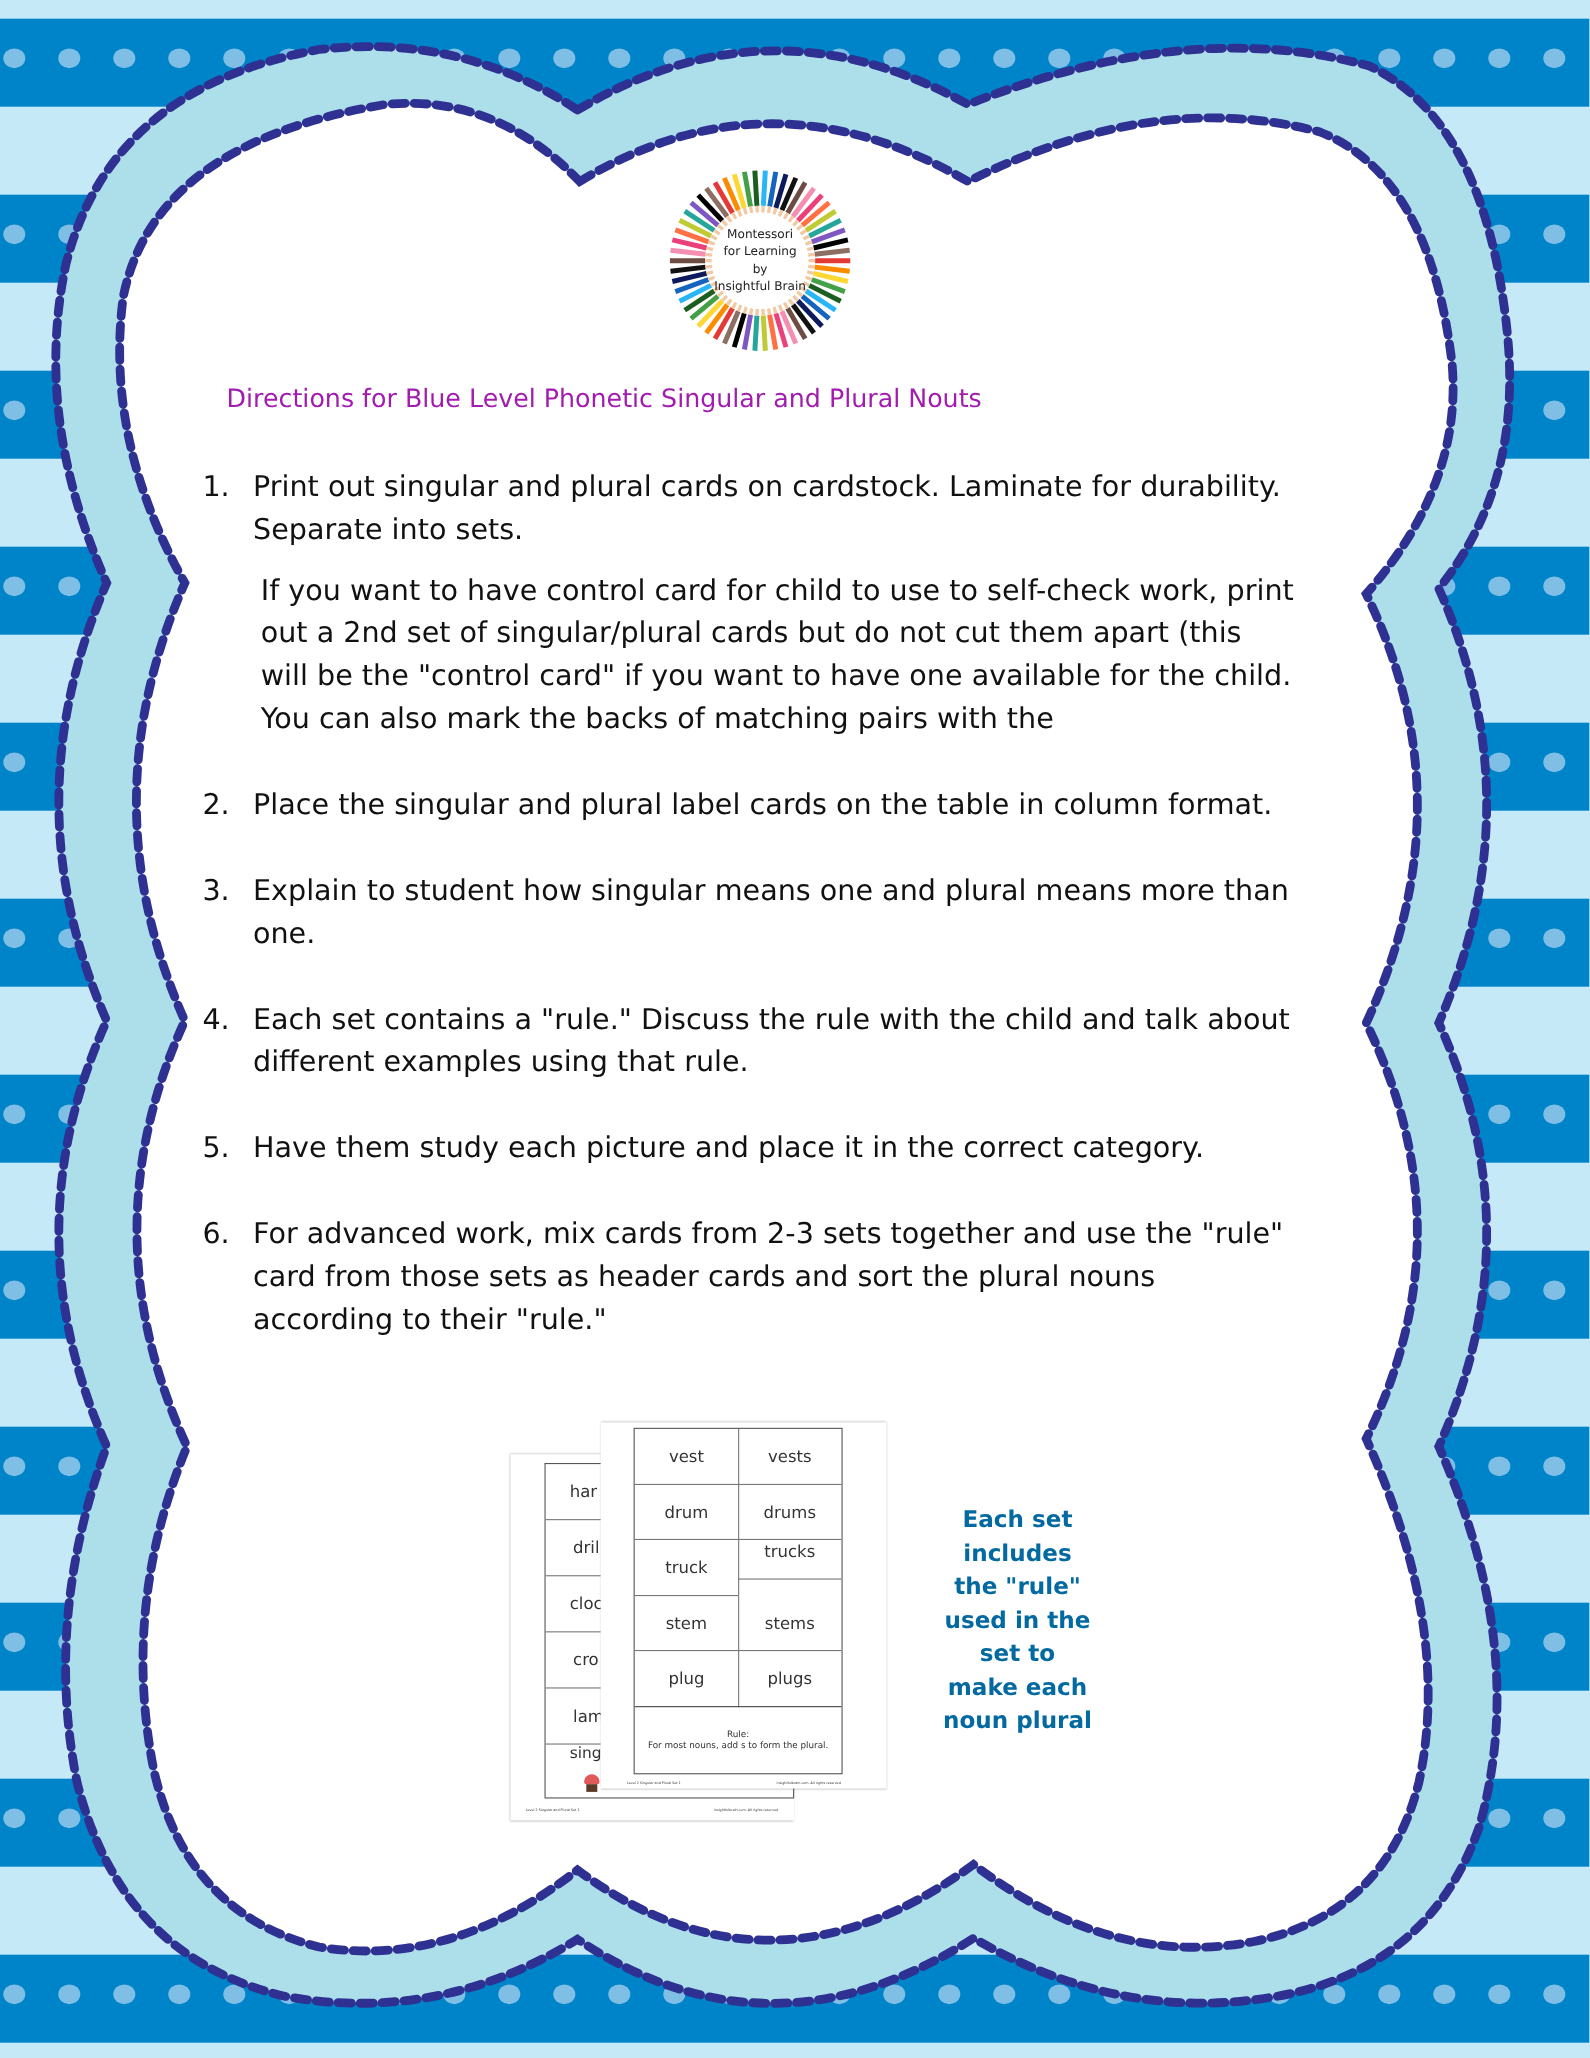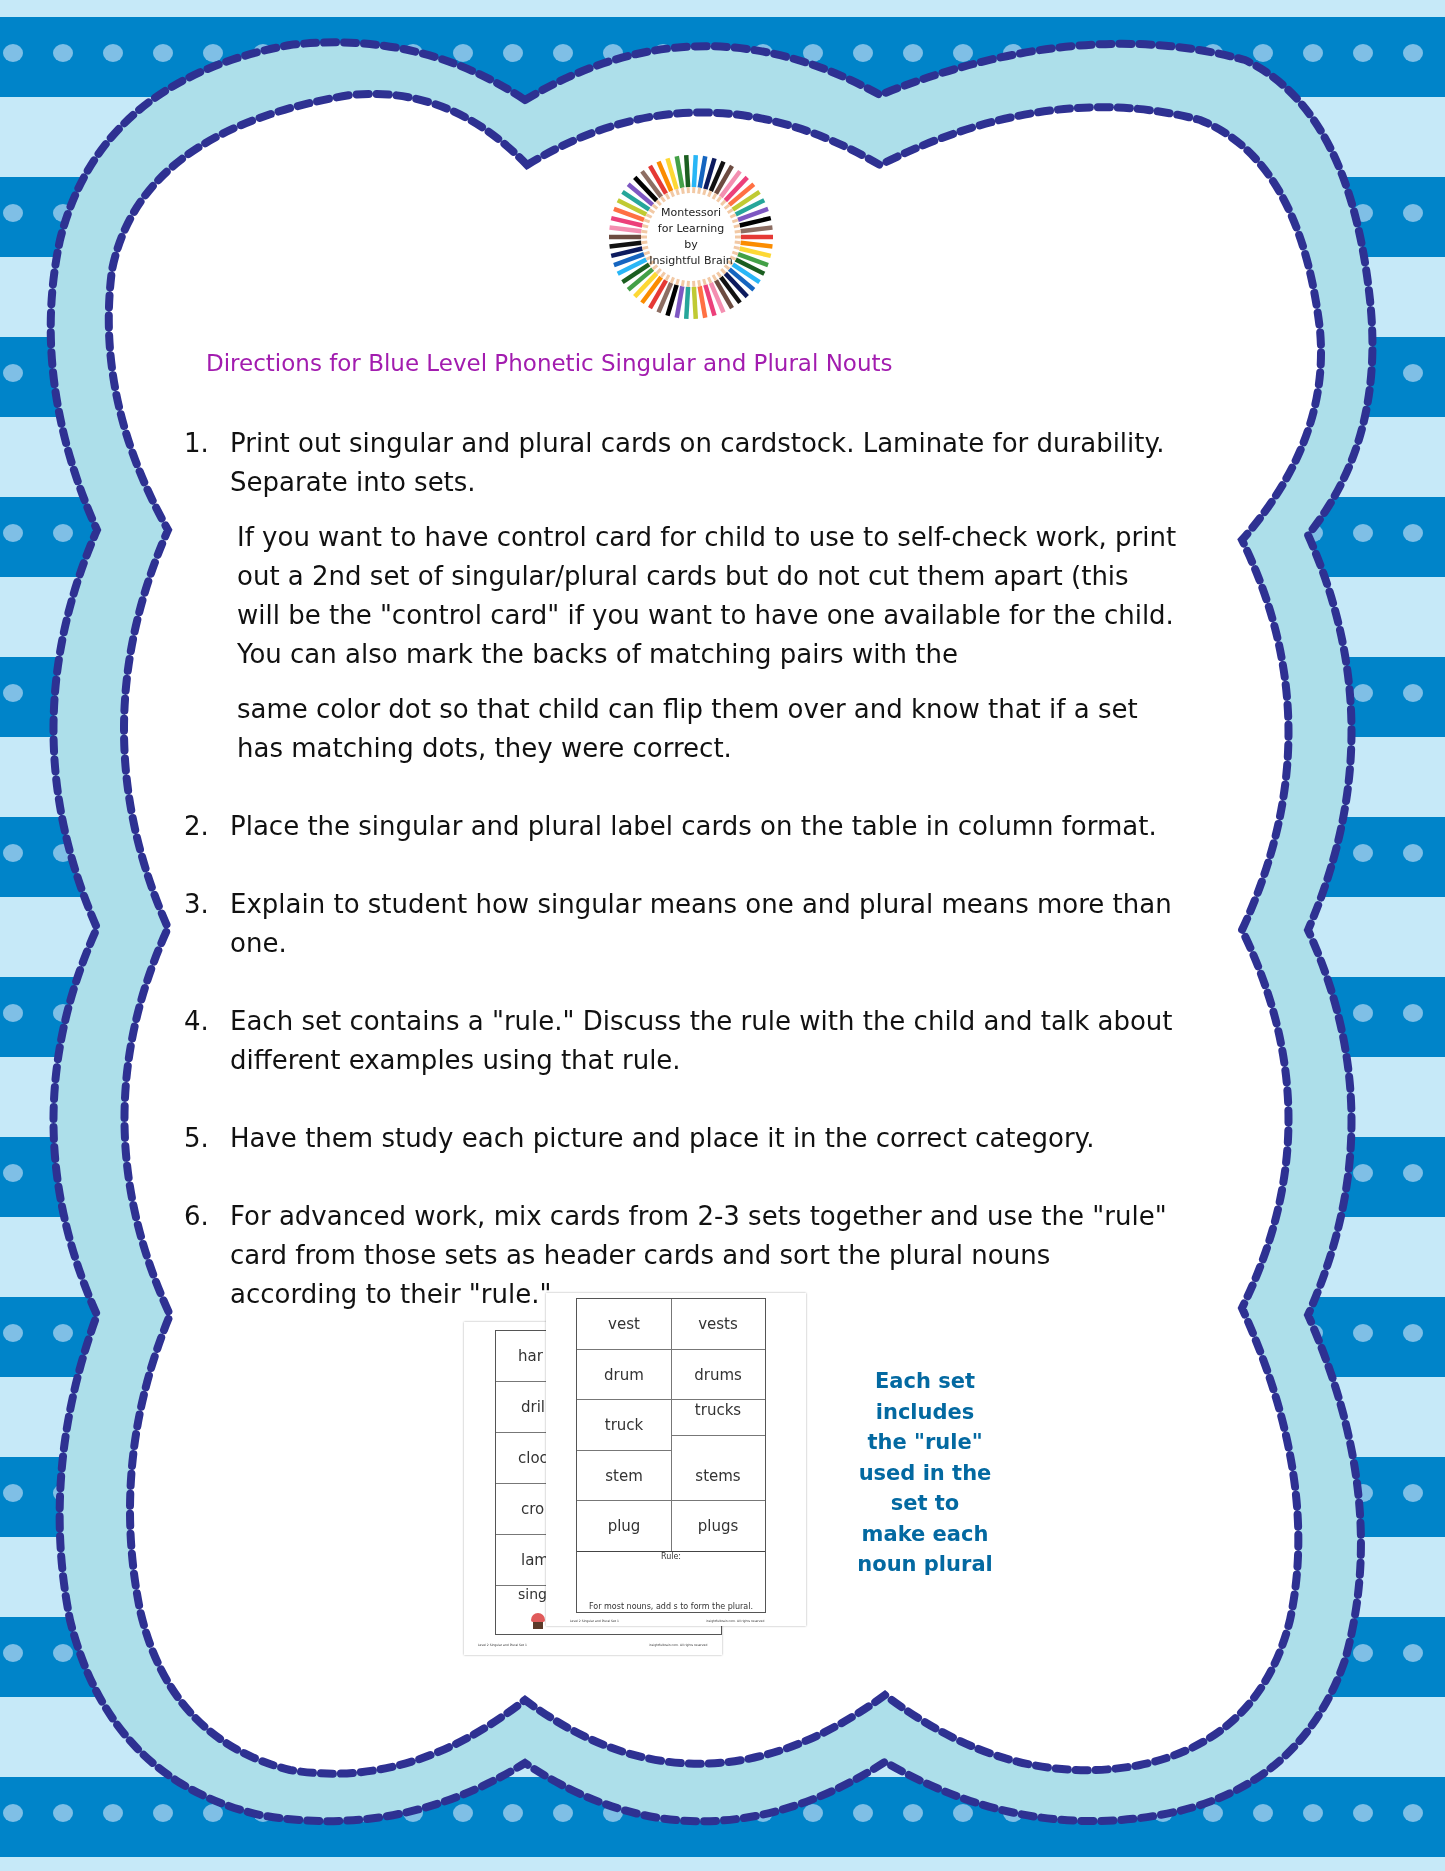--- a/index.html
+++ b/index.html
@@ -521,21 +521,20 @@
   </div>
 </div>
 
 <div class="title">Directions for Blue Level Phonetic Singular and Plural Nouts</div>
 
 <div class="steps">
   <div class="step">
     <span class="num">1.</span>
     <p>Print out singular and plural cards on cardstock.  Laminate for durability. Separate into sets.</p>
     <p class="sub">If you want to have control card for child to use to self-check work, print out a 2nd set of singular/plural cards but do not cut them apart (this will be the "control card" if you want to have one available for the child. You can also mark the backs of matching pairs with the</p>
-    <p class="sub">same color dot so that child can flip them over and know that if a set has matching dots, they were correct.</p>
   </div>
   <div class="step">
     <span class="num">2.</span>
     <p>Place the singular and plural label cards on the table in column format.</p>
   </div>
   <div class="step">
     <span class="num">3.</span>
     <p>Explain to student how singular means one and plural means more than one.</p>
   </div>
   <div class="step">
@@ -607,21 +606,21 @@
         </div>
       <div class="cell" style="left:94px; top:152px; width:94px; height:50px;">
           <span>stems</span>
         </div>
       <div class="cell" style="left:0; top:202px; width:94px; height:51px; border-bottom:1px solid #444;">
           <span>plug</span>
         </div>
       <div class="cell" style="left:94px; top:202px; width:94px; height:51px; border-bottom:1px solid #444;">
           <span>plugs</span>
         </div>
-      <div class="cell" style="left:0; top:253px; width:188px; height:60px; border-bottom:none; flex-direction:column; font-size:8px; line-height:10px;justify-content:space-between;">
+      <div class="cell" style="left:0; top:253px; width:188px; height:60px; border-bottom:none; flex-direction:column; font-size:8px; line-height:10px;">
         <span>Rule:</span>
         <span>For most nouns, add  s to form the plural.</span>
       </div>
     </div>
     <div class="foot" style="left:24px; top:326px;">Level 2 Singular and Plural Set 1</div>
     <div class="foot" style="left:160px; top:326px;">insightfulbrain.com. All rights reserved</div>
   </div>
 </div>
 
 <div class="callout">

